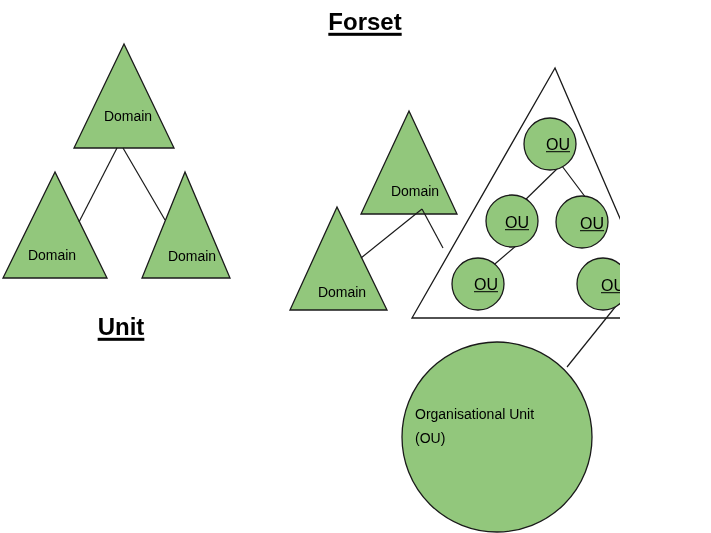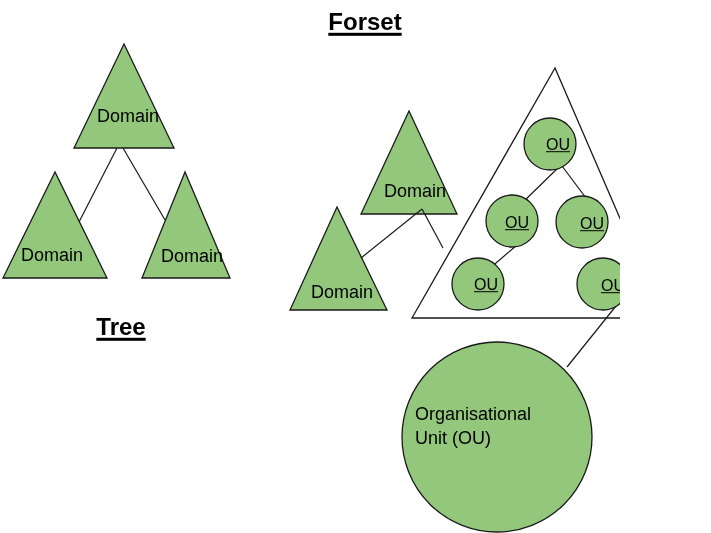--- a/index.html
+++ b/index.html
@@ -33,38 +33,38 @@
   }
   .connector {
     stroke: var(--shape-stroke, #1A1A1A);
     stroke-width: 1.2;
     fill: none;
   }
   .lbl {
     position: absolute;
     transform: translate(-50%, -50%);
     white-space: nowrap;
-    font-size: 18px;
+    font-size: 14px;
     line-height: 1.1;
     color: var(--text, #000);
   }
   .lbl.ou { font-size: 16px; text-decoration: underline; }
   .lbl.heading {
     font-size: 24px;
     font-weight: bold;
     text-decoration: underline;
     text-decoration-thickness: 2.5px;
     text-underline-offset: 3px;
   }
   .orgunit-label {
     position: absolute;
     left: 415px;
     top: 402px;
     width: 150px;
-    font-size: 18px;
+    font-size: 14px;
     line-height: 24px;
     white-space: normal;
     color: var(--text, #000);
   }
 </style>
 </head>
 <body>
 
 <div id="stage">
 
@@ -91,21 +91,21 @@
     <circle class="green-shape" cx="550" cy="144" r="26"></circle>
     <circle class="green-shape" cx="512" cy="221" r="26"></circle>
     <circle class="green-shape" cx="582" cy="222" r="26"></circle>
     <circle class="green-shape" cx="478" cy="284" r="26"></circle>
     <circle class="green-shape" cx="603" cy="284" r="26"></circle>
 
     <circle class="green-shape" cx="497" cy="437" r="95"></circle>
   </svg>
 
   <div class="lbl heading" style="left:365px; top:22px;">Forset</div>
-  <div class="lbl heading" style="left:121px; top:327px;">Tree</div>
+  <div class="lbl heading" style="left:121px; top:327px;">Unit</div>
 
   <div class="lbl" style="left:128px; top:117px;">Domain</div>
   <div class="lbl" style="left:52px; top:256px;">Domain</div>
   <div class="lbl" style="left:192px; top:257px;">Domain</div>
 
   <div class="lbl" style="left:415px; top:192px;">Domain</div>
   <div class="lbl" style="left:342px; top:293px;">Domain</div>
 
   <div class="lbl ou" style="left:558px; top:145px;">OU</div>
   <div class="lbl ou" style="left:517px; top:223px;">OU</div>

